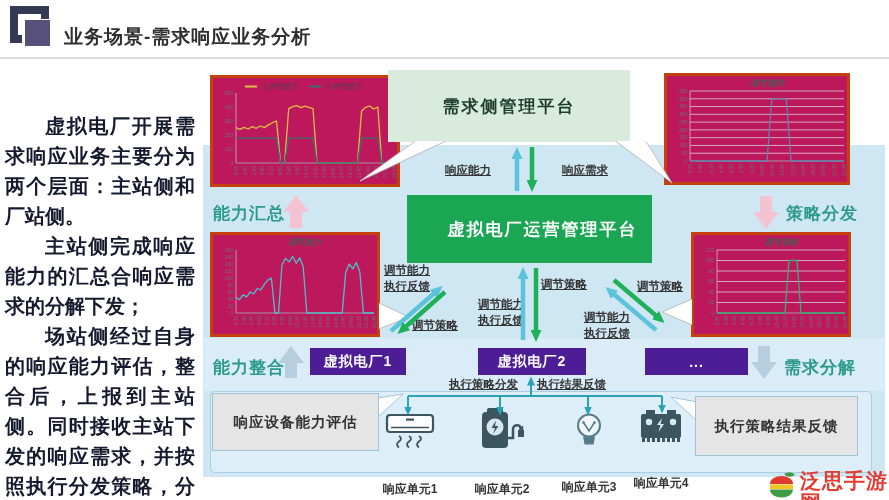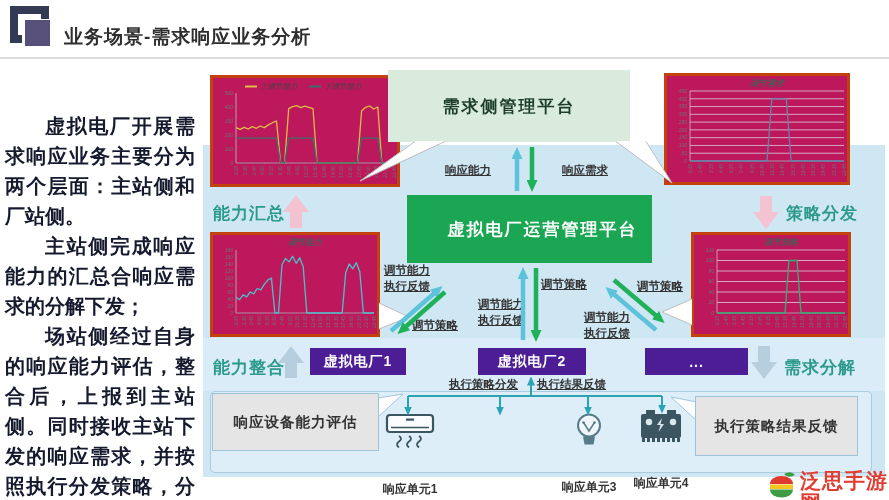--- a/index.html
+++ b/index.html
@@ -276,20 +276,35 @@
         <rect x="3" y="3" width="46" height="17" rx="3" fill="#fbfdfe" stroke="#3c5661" stroke-width="2.2"></rect>
         <line x1="7" y1="15.5" x2="45" y2="15.5" stroke="#3c5661" stroke-width="1.6"></line>
         <rect x="22" y="6.5" width="8" height="2.2" fill="#3c5661"></rect>
         <path d="M15,24 q4,2.5 0,5.5 q-4,3 0,6" fill="none" stroke="#3c5661" stroke-width="1.8"></path>
         <path d="M25,24 q4,2.5 0,5.5 q-4,3 0,6" fill="none" stroke="#3c5661" stroke-width="1.8"></path>
         <path d="M35,24 q4,2.5 0,5.5 q-4,3 0,6" fill="none" stroke="#3c5661" stroke-width="1.8"></path>
       </svg>
     </span>
     <span class="ulabel">响应单元1</span>
   </div>
+  <div class="unit" style="left:466px;top:408px;">
+    <span>
+      <svg width="46" height="42" viewBox="0 0 46 42">
+        <rect x="8" y="0" width="16" height="6" rx="2" fill="#3c5661"></rect>
+        <rect x="3" y="4" width="26" height="36" rx="4" fill="#3c5661"></rect>
+        <circle cx="16" cy="19" r="8.5" fill="#d7e8ee"></circle>
+        <path d="M17,12.5 l-4.5,7.5 h3.5 l-2,6 5.5,-8 h-3.5 z" fill="#3c5661"></path>
+        <path d="M29,30 h5 v-9 c0,-5 8,-5 8,0 v2" fill="none" stroke="#3c5661" stroke-width="2.5"></path>
+        <rect x="39" y="22" width="6" height="7" fill="#3c5661"></rect>
+        <line x1="41" y1="22" x2="41" y2="18" stroke="#3c5661" stroke-width="1.5"></line>
+        <line x1="43.5" y1="22" x2="43.5" y2="18" stroke="#3c5661" stroke-width="1.5"></line>
+      </svg>
+    </span>
+    <span class="ulabel">响应单元2</span>
+  </div>
   <div class="unit" style="left:553px;top:412px;">
     <span>
       <svg width="40" height="36" viewBox="0 0 40 36">
         <circle cx="20" cy="13.5" r="11" fill="#eef6f9" stroke="#577c89" stroke-width="2"></circle>
         <path d="M14.5,10.5 L20,19 L25.5,10.5" fill="none" stroke="#577c89" stroke-width="1.5"></path>
         <circle cx="14.5" cy="10.5" r="1.3" fill="#577c89"></circle>
         <circle cx="25.5" cy="10.5" r="1.3" fill="#577c89"></circle>
         <path d="M14,24.5 h12 l-1.5,8 h-9 z" fill="#577c89"></path>
       </svg>
     </span>

